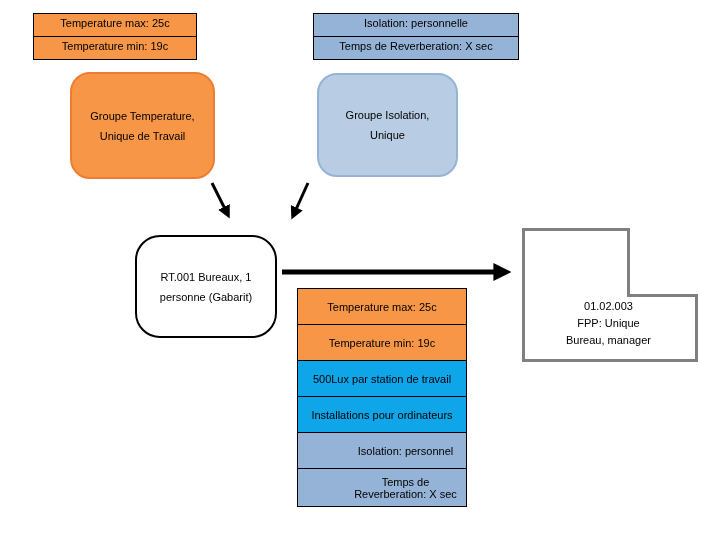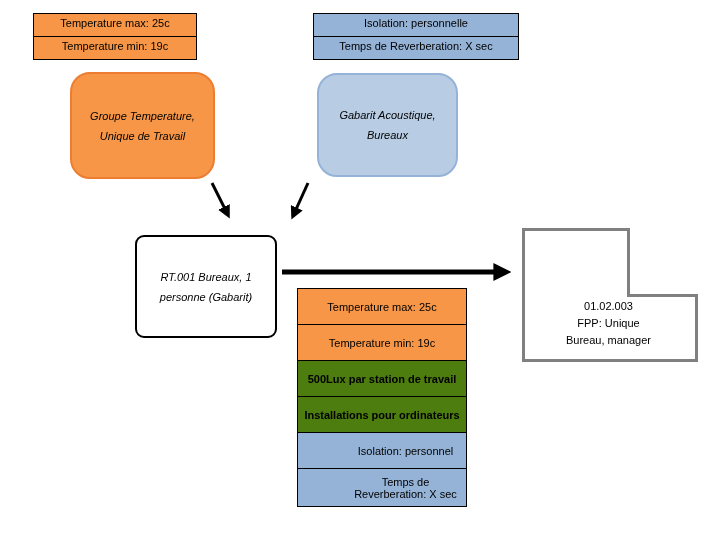--- a/index.html
+++ b/index.html
@@ -44,37 +44,36 @@
     position: absolute;
     border-radius: 20px;
     display: flex;
     flex-direction: column;
     align-items: center;
     justify-content: center;
     text-align: center;
     font-size: 11px;
     line-height: 20px;
     box-sizing: border-box;
-    font-style: italic;
   }
   #groupe-temperature {
     left: 70px; top: 72px; width: 145px; height: 107px;
     background: var(--color-orange, #f79646);
     border: 2px solid var(--color-orange_border, #ed7d31);
   }
   #groupe-acoustique {
     left: 317px; top: 73px; width: 141px; height: 104px;
     background: var(--color-blue_light, #b8cce4);
     border: 2px solid var(--color-blue, #95b3d7);
   }
   #gabarit-node {
     left: 135px; top: 235px; width: 142px; height: 103px;
     background: #ffffff;
     border: 2px solid #000000;
-    border-radius: 9px;
+    border-radius: 25px;
   }
   
   #requirements-table {
     position: absolute;
     left: 297px; top: 288px; width: 170px;
     border: 1px solid #000;
     box-sizing: border-box;
     font-size: 11px;
   }
   #requirements-table .rrow {
@@ -82,21 +81,21 @@
     border-bottom: 1px solid #000;
     display: flex;
     align-items: center;
     justify-content: center;
     text-align: center;
     box-sizing: border-box;
     overflow: hidden;
   }
   #requirements-table .rrow:last-child { border-bottom: none; height: 37px; }
   .bg-orange { background: var(--color-orange, #f79646); }
-  .bg-white  { background: #4d7c0f; font-weight: bold; }
+  .bg-white  { background: #0ea5e9; }
   .bg-blue   { background: var(--color-blue, #95b3d7); padding-left: 47px; }
   
   #room-shape-svg {
     position: absolute;
     left: 519px; top: 225px;
     width: 180px; height: 138px;
   }
   #room-label {
     position: absolute;
     left: 522px; top: 298px; width: 173px;
@@ -126,22 +125,22 @@
     <div class="mrow">Isolation: personnelle</div>
     <div class="mrow">Temps de Reverberation: X sec</div>
   </div>
 
   <div id="groupe-temperature" class="rounded-node">
     <span>Groupe Temperature,</span>
     <span>Unique de Travail</span>
   </div>
 
   <div id="groupe-acoustique" class="rounded-node">
-    <span>Gabarit Acoustique,</span>
-    <span>Bureaux</span>
+    <span>Groupe Isolation,</span>
+    <span>Unique</span>
   </div>
 
   <div id="gabarit-node" class="rounded-node">
     <span>RT.001 Bureaux, 1</span>
     <span>personne (Gabarit)</span>
   </div>
 
   <div id="requirements-table">
     <div class="rrow bg-orange">Temperature max: 25c</div>
     <div class="rrow bg-orange">Temperature min: 19c</div>

